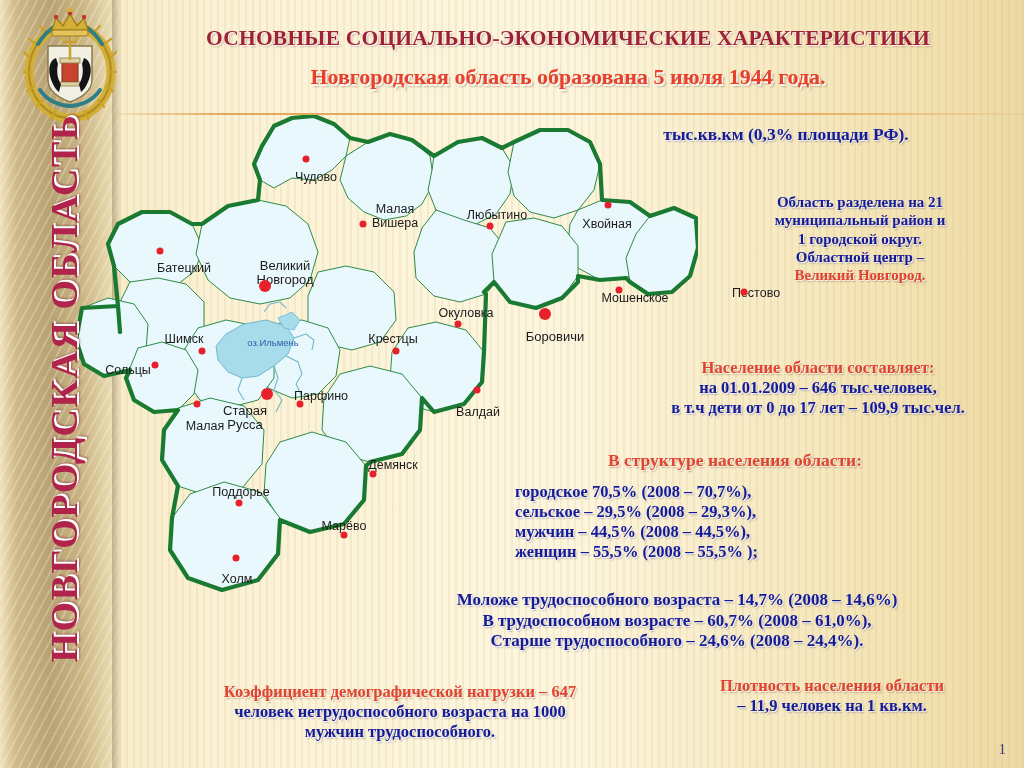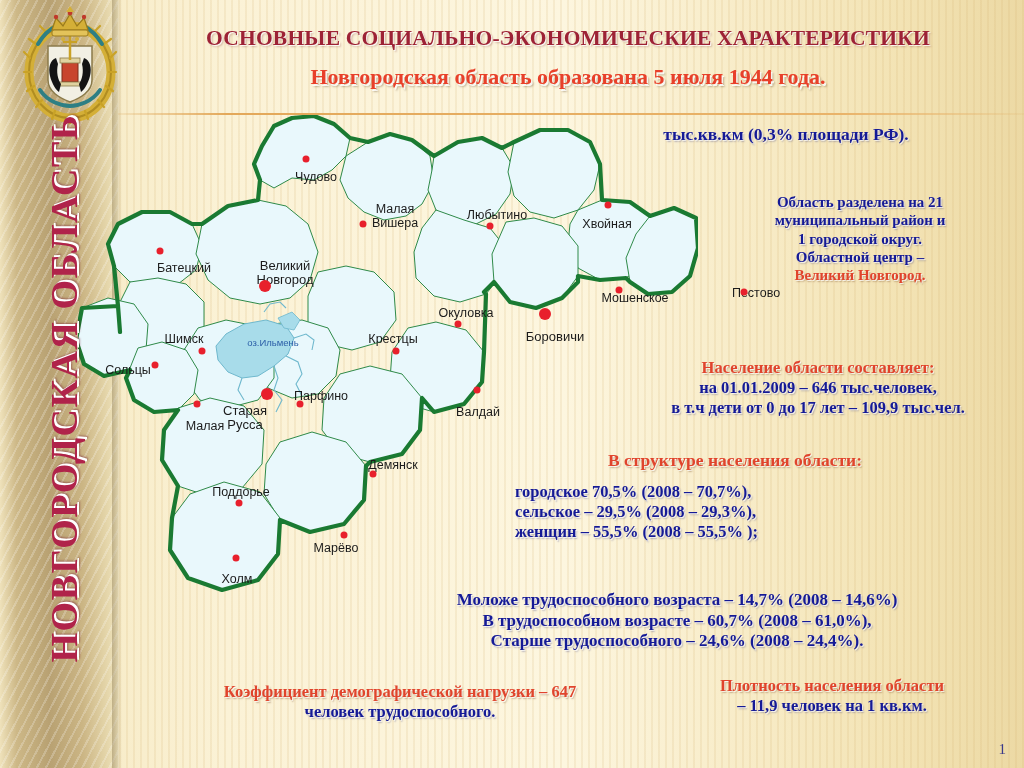--- a/index.html
+++ b/index.html
@@ -318,21 +318,21 @@
         <div class="city-label big" style="left: 167px; top: 292px;"><div>Старая</div><div>Русса</div></div>
         <div class="city-dot" style="left: 399px; top: 278px;"></div>
         <div class="city-label" style="left: 400px; top: 294px;"><div>Валдай</div></div>
         <div class="city-dot" style="left: 119px; top: 292px;"></div>
         <div class="city-label" style="left: 127px; top: 308px;"><div>Малая</div></div>
         <div class="city-dot" style="left: 295px; top: 362px;"></div>
         <div class="city-label" style="left: 315px; top: 347px;"><div>Демянск</div></div>
         <div class="city-dot" style="left: 161px; top: 391px;"></div>
         <div class="city-label" style="left: 163px; top: 374px;"><div>Поддорье</div></div>
         <div class="city-dot" style="left: 266px; top: 423px;"></div>
-        <div class="city-label" style="left: 258px; top: 408px; margin-top: 22px;"><div>Марёво</div></div>
+        <div class="city-label" style="left: 266px; top: 408px;"><div>Марёво</div></div>
         <div class="city-dot" style="left: 158px; top: 446px;"></div>
         <div class="city-label" style="left: 159px; top: 461px;"><div>Холм</div></div>
         <div class="lake-label" style="left: 195px; top: 225px;">оз.Ильмень</div>
       </div>
   </div>
 
   <div id="side-band"></div>
   <div id="side-band-shadow"></div>
 
   <div id="coat">
@@ -413,32 +413,34 @@
     <div class="red">Население области составляет:</div>
     <div class="blue">на 01.01.2009 – 646 тыс.человек,</div>
     <div class="blue">в т.ч дети от 0 до 17 лет – 109,9 тыс.чел.</div>
   </div>
 
   <div class="info red" id="blk-structure-head">В структуре населения области:</div>
 
   <div class="info" id="blk-structure">
     <div class="blue">городское 70,5% (2008 – 70,7%),</div>
     <div class="blue">сельское – 29,5% (2008 – 29,3%),</div>
+    <div class="blue">мужчин – 44,5% (2008 – 44,5%),</div>
     <div class="blue">женщин – 55,5% (2008 – 55,5% );</div>
   </div>
 
   <div class="info" id="blk-ages">
     <div class="blue">Моложе трудоспособного возраста – 14,7% (2008 – 14,6%)</div>
     <div class="blue">В трудоспособном возрасте – 60,7% (2008 – 61,0%),</div>
     <div class="blue">Старше трудоспособного – 24,6% (2008 – 24,4%).</div>
   </div>
 
   <div class="info" id="blk-demo">
     <div class="red">Коэффициент демографической нагрузки – 647</div>
-    <div class="blue">человек трудоспособного.</div>
+    <div class="blue">человек нетрудоспособного возраста на 1000</div>
+    <div class="blue">мужчин трудоспособного.</div>
   </div>
 
   <div class="info" id="blk-density">
     <div class="red">Плотность населения области</div>
     <div class="blue">– 11,9 человек на 1 кв.км.</div>
   </div>
 
   <div id="page-number">1</div>
 
 </div>

